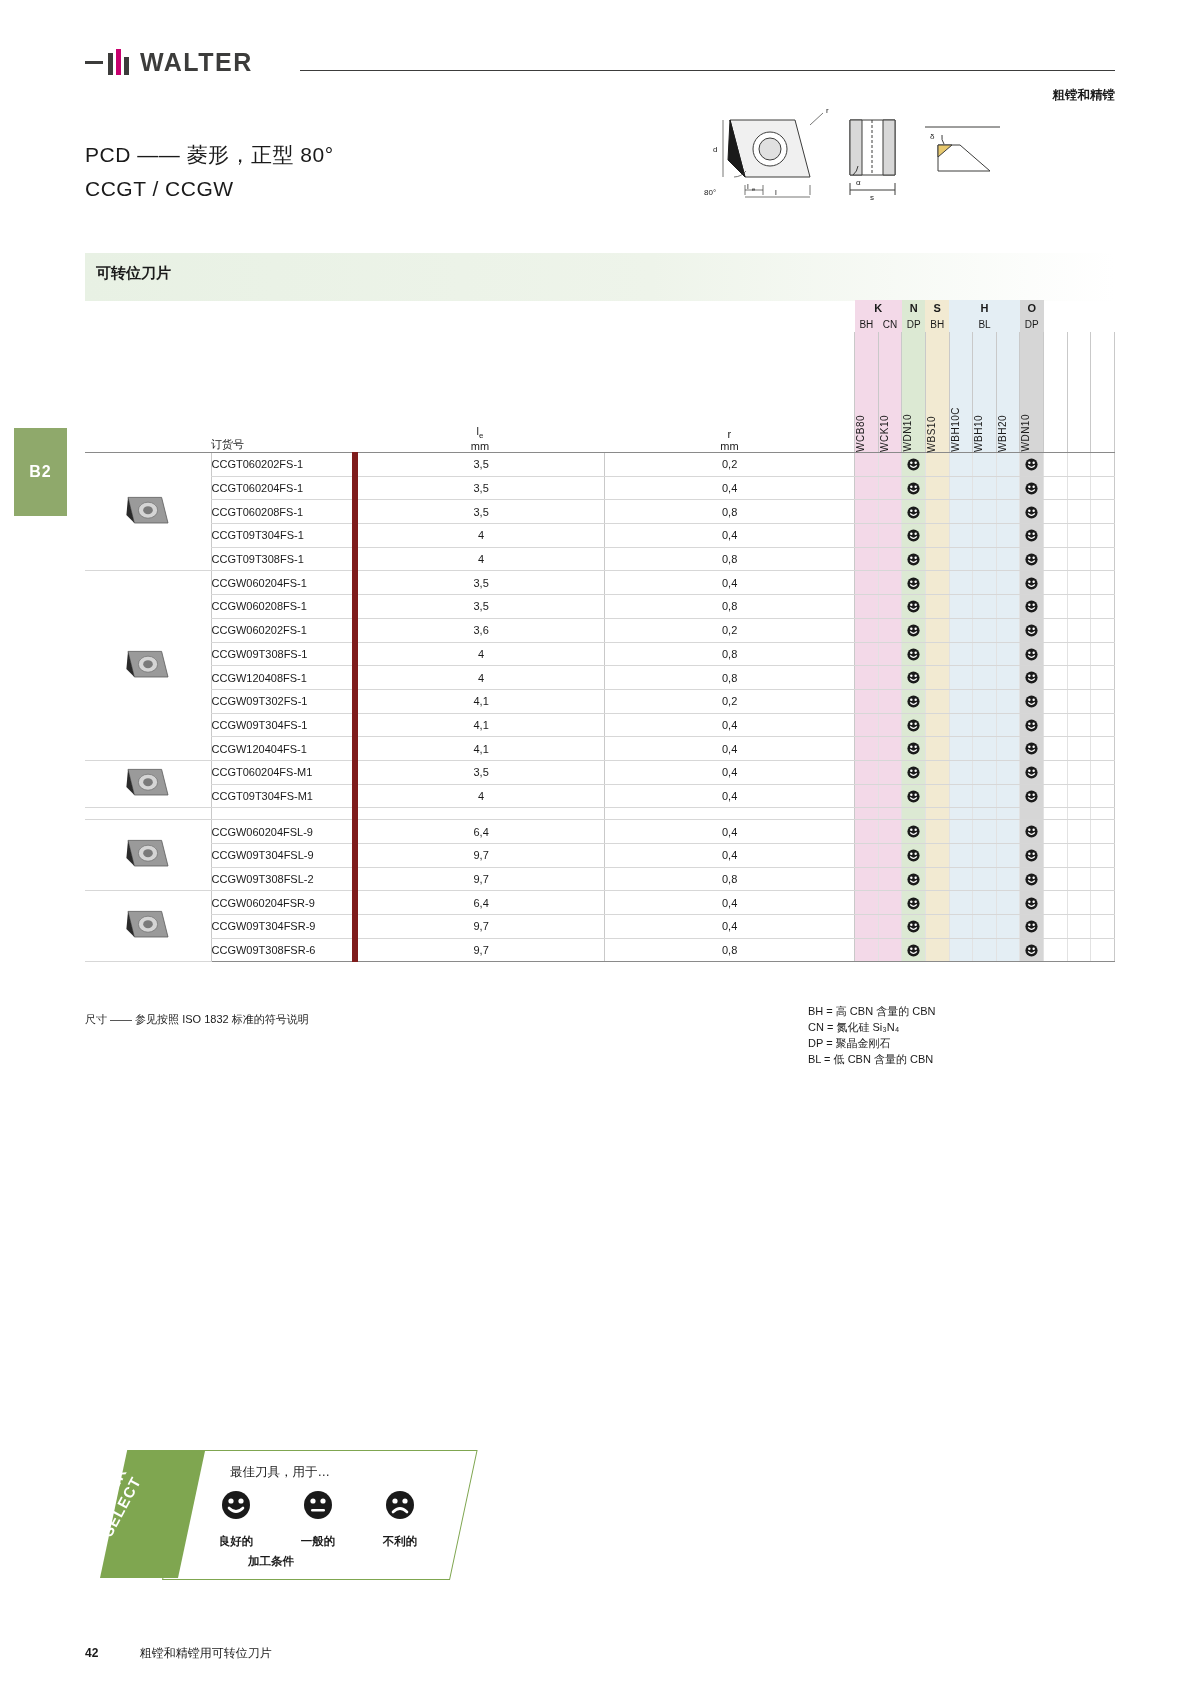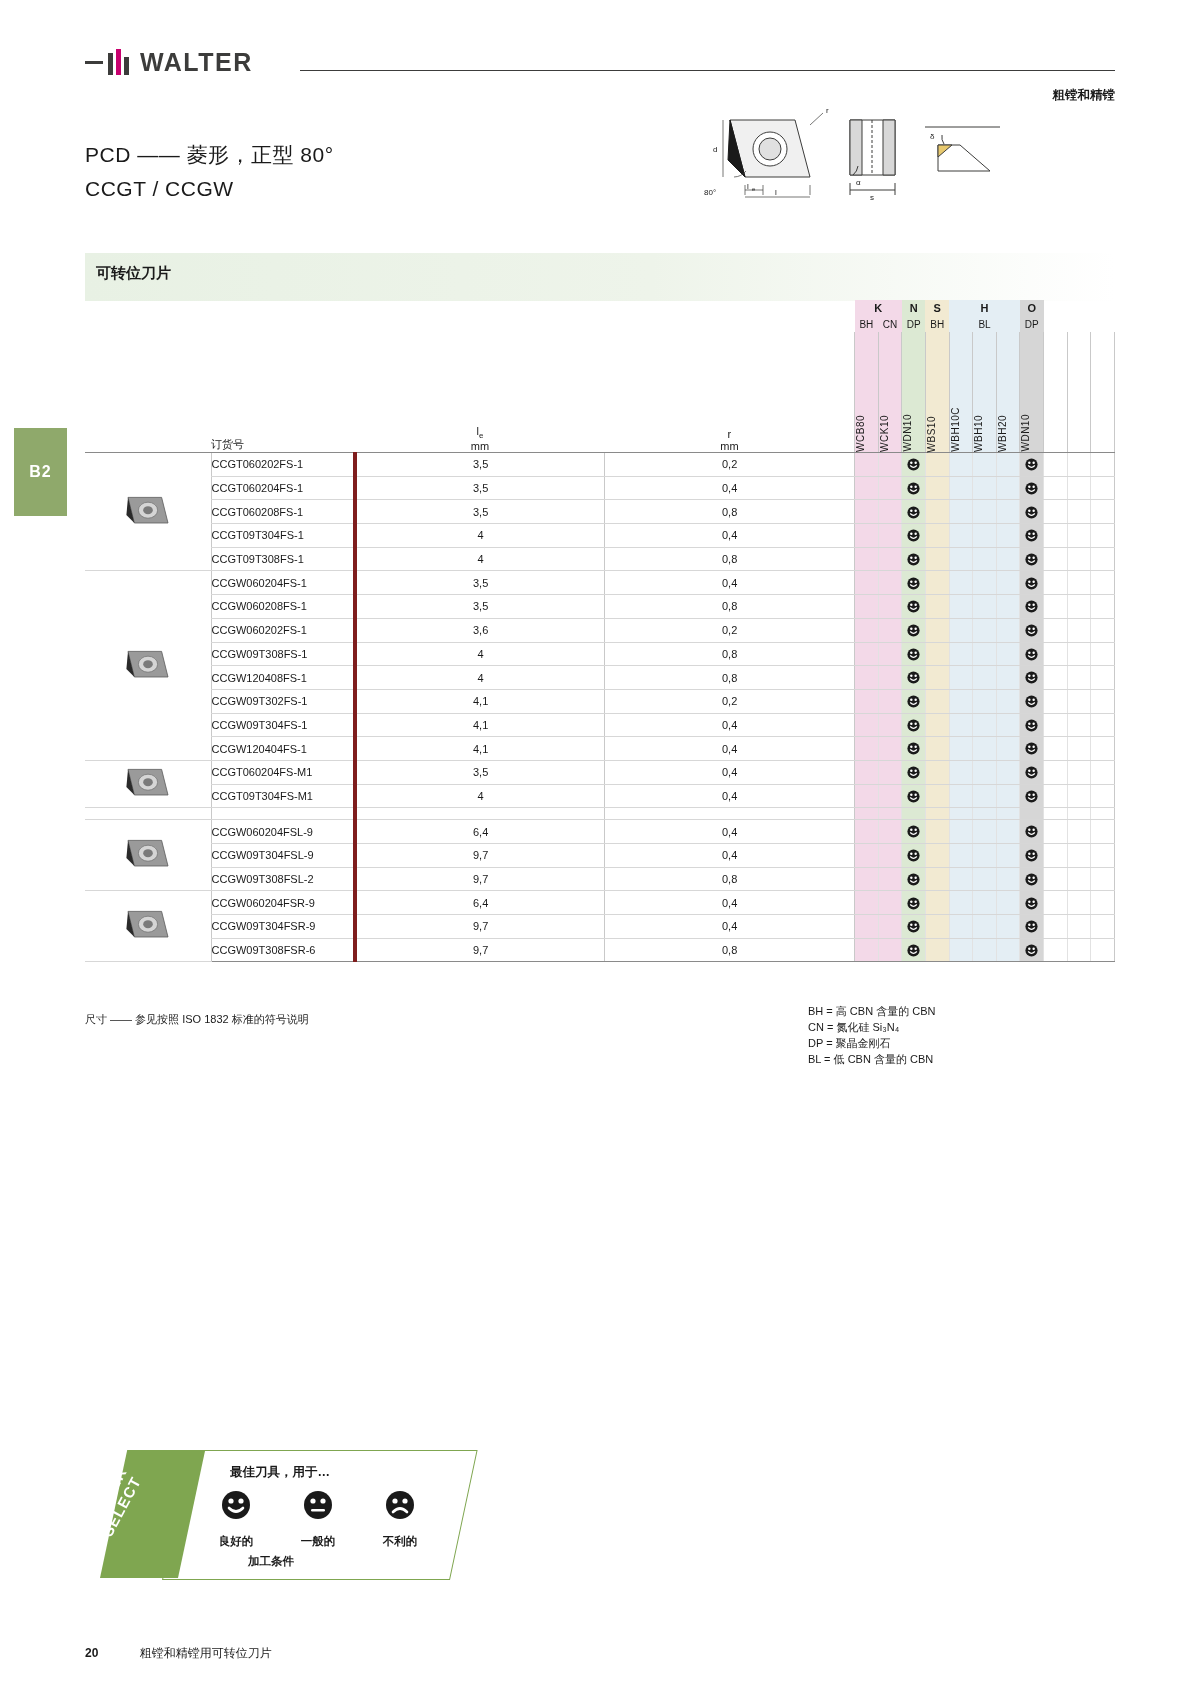--- a/index.html
+++ b/index.html
@@ -205,21 +205,21 @@
   .order-hd { text-align: left; padding-left: 6px; }
 
   tbody td {
     height: 22.7px;
     border-bottom: 1px solid #d7d7d7;
     font-size: 11px;
   }
   td.ordercell {
     padding-left: 6px;
     border-left: 1px solid #c9c9c9;
-    border-right: 4px solid #7f1d1d;
+    border-right: 6px solid #7f1d1d;
   }
   td.numcell {
     text-align: center;
     border-right: 1px solid #c9c9c9;
   }
   td.gradecell {
     text-align: center;
     border-left: 1px solid #e2e2e2;
   }
   td.gradecell.last { border-right: 1px solid #c9c9c9; }
@@ -299,21 +299,21 @@
     transform-origin: center;
     letter-spacing: 1px;
     line-height: 17px;
     text-align: center;
   }
   .ws-title {
     position: absolute;
     left: 130px;
     top: 14px;
     font-size: 12.5px;
-    font-weight: bold;
+    font-weight: normal;
     color: #1a1a1a;
   }
   .ws-faces {
     position: absolute;
     left: 98px;
     top: 40px;
     width: 240px;
     display: flex;
     justify-content: space-between;
   }
@@ -1147,15 +1147,15 @@
         <circle cx="20" cy="11" r="2.6" fill="#fff"></circle>
         <path d="M8 22 q7 -7 14 0" stroke="#fff" stroke-width="2.6" fill="none" stroke-linecap="round"></path>
       </svg>
       <div class="lbl">不利的</div>
     </div>
   </div>
   <div class="ws-sub">加工条件</div>
 </div>
 
 <div class="footer">
-  <span class="pg">20</span>
+  <span class="pg">42</span>
   <span>粗镗和精镗用可转位刀片</span>
 </div>
 
 </body></html>

